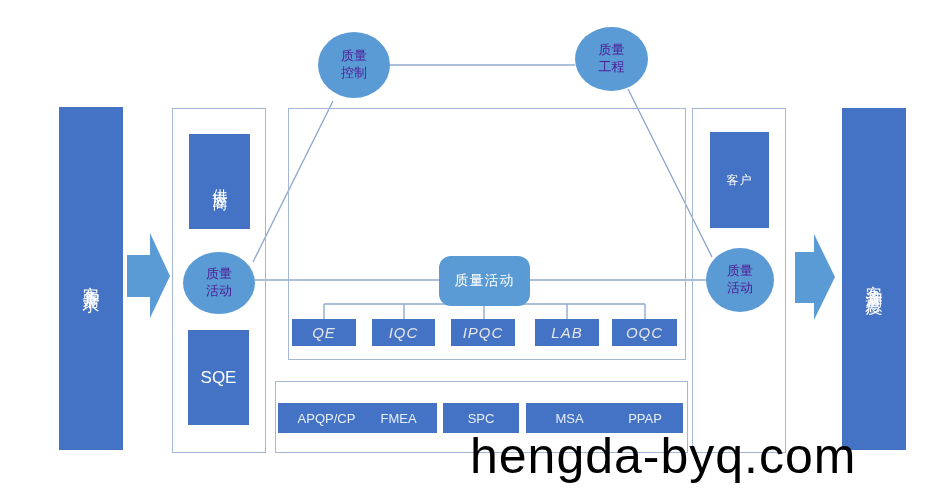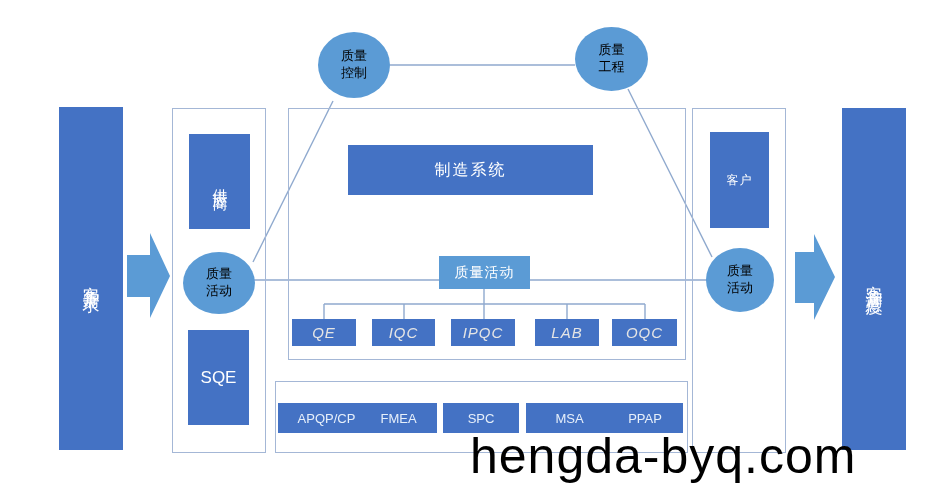--- a/index.html
+++ b/index.html
@@ -12,41 +12,41 @@
     position:absolute;background:#4472C4;color:#ffffff;
     display:flex;align-items:center;justify-content:center;
     text-align:center;z-index:2;box-sizing:border-box;
   }
   .lightfill{background:#5B9BD5;}
   .group{
     position:absolute;border:1.6px solid #A4B7D6;background:transparent;
     z-index:2;box-sizing:border-box;
   }
   .circle{
-    position:absolute;background:#5B9BD5;border-radius:50%;color:#000000;
+    position:absolute;background:#5B9BD5;border-radius:50%;color:#4c1d95;
     display:flex;align-items:center;justify-content:center;text-align:center;
     font-size:13px;line-height:1.3;white-space:pre-line;z-index:3;
   }
   .vtext{
     writing-mode:vertical-rl;text-orientation:upright;letter-spacing:3px;
   }
   
   .flowbar{font-size:17px;}
   #customer-demand-bar{left:59px;top:107px;width:64px;height:343px;}
   #customer-satisfaction-bar{left:842px;top:108px;width:64px;height:342px;}
   
   #supplier-group{left:172px;top:108px;width:94px;height:345px;}
   #manufacturing-group{left:288px;top:108px;width:398px;height:252px;}
   #tools-group{left:275px;top:381px;width:413px;height:72px;}
   #customer-group{left:692px;top:108px;width:94px;height:345px;}
   
   #supplier-box{left:189px;top:134px;width:61px;height:95px;font-size:15px;}
   #sqe-box{left:188px;top:330px;width:61px;height:95px;font-size:17px;}
   #manufacturing-system-box{left:348px;top:145px;width:245px;height:50px;font-size:16px;letter-spacing:2px;}
-  #quality-activity-box{left:439px;top:256px;width:91px;height:33px;font-size:14px;letter-spacing:1px;}
+  #quality-activity-box{left:439px;top:256px;width:91px;height:50px;font-size:14px;letter-spacing:1px;border-radius:12px;}
   #customer-box{left:710px;top:132px;width:59px;height:96px;font-size:12px;letter-spacing:1px;}
   #cs-box{left:707px;top:329px;width:62px;height:97px;font-size:14px;letter-spacing:1px;}
   .dept{top:319px;height:27px;font-size:15px;color:#e5e5e5;letter-spacing:1px;font-style:italic;}
   #dept-qe{left:292px;width:64px;}
   #dept-iqc{left:372px;width:63px;}
   #dept-ipqc{left:451px;width:64px;}
   #dept-lab{left:535px;width:64px;}
   #dept-oqc{left:612px;width:65px;}
   .tool{top:403px;height:30px;font-size:13px;color:#E6EFFA;}
   #tool-apqp{left:278px;width:97px;}
@@ -105,21 +105,20 @@
   <div id="quality-engineering-circle" class="circle">质量
 工程</div>
 
   <div id="supplier-box" class="box">
     <span class="vtext">供应商</span>
   </div>
   <div id="supplier-activity-circle" class="circle">质量
 活动</div>
   <div id="sqe-box" class="box">SQE</div>
 
-  <div id="manufacturing-system-box" class="box">制造系统</div>
   <div id="quality-activity-box" class="box lightfill">质量活动</div>
   <div id="dept-qe" class="box dept">QE</div>
   <div id="dept-iqc" class="box dept">IQC</div>
   <div id="dept-ipqc" class="box dept">IPQC</div>
   <div id="dept-lab" class="box dept">LAB</div>
   <div id="dept-oqc" class="box dept">OQC</div>
 
   <div id="tool-apqp" class="box tool">APQP/CP</div>
   <div id="tool-fmea" class="box tool">FMEA</div>
   <div id="tool-spc" class="box tool">SPC</div>

